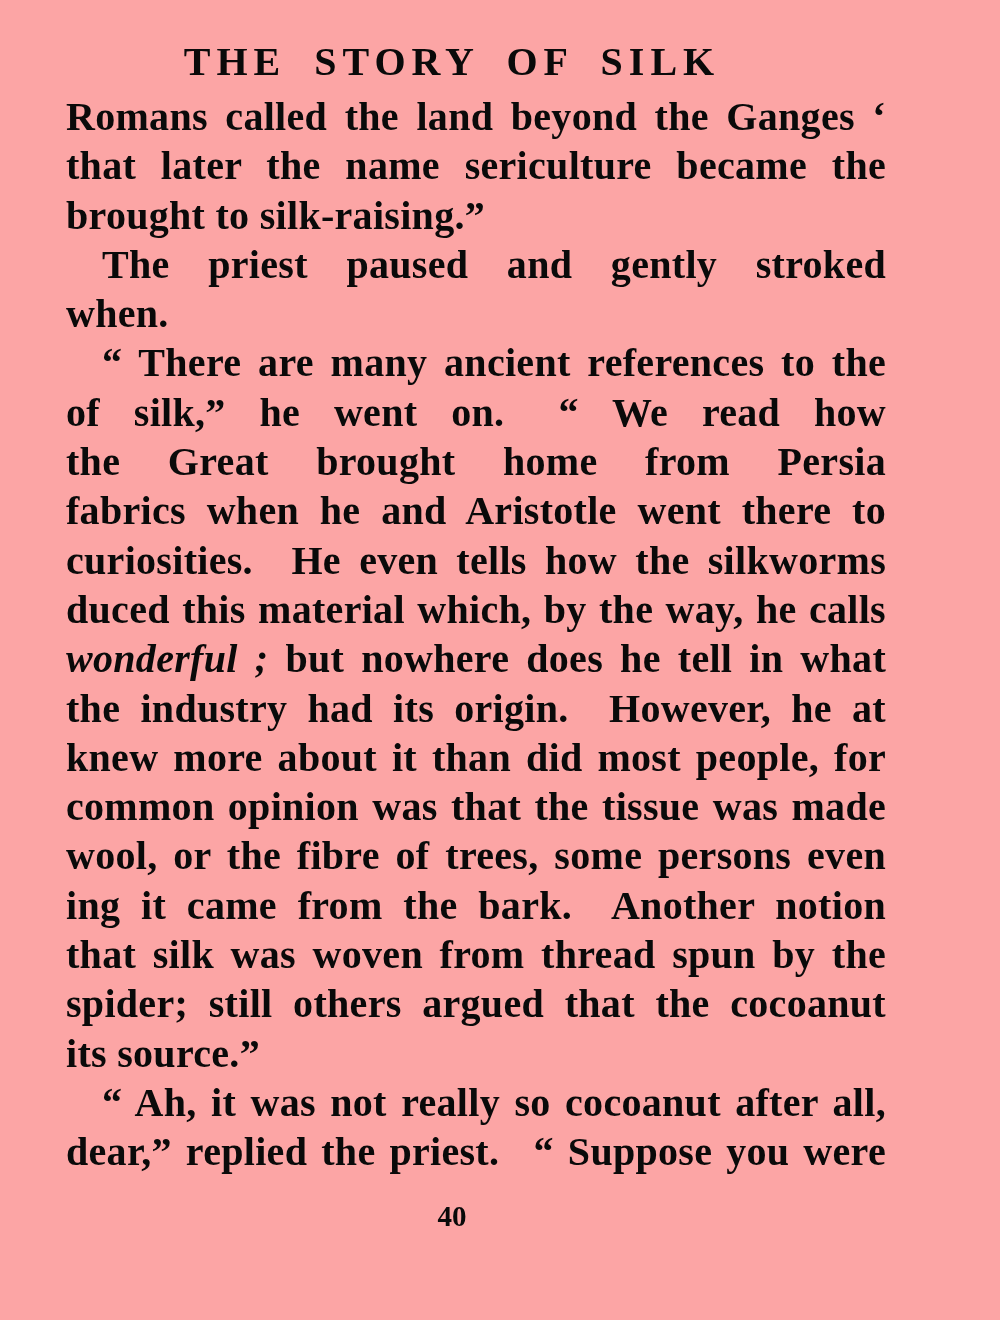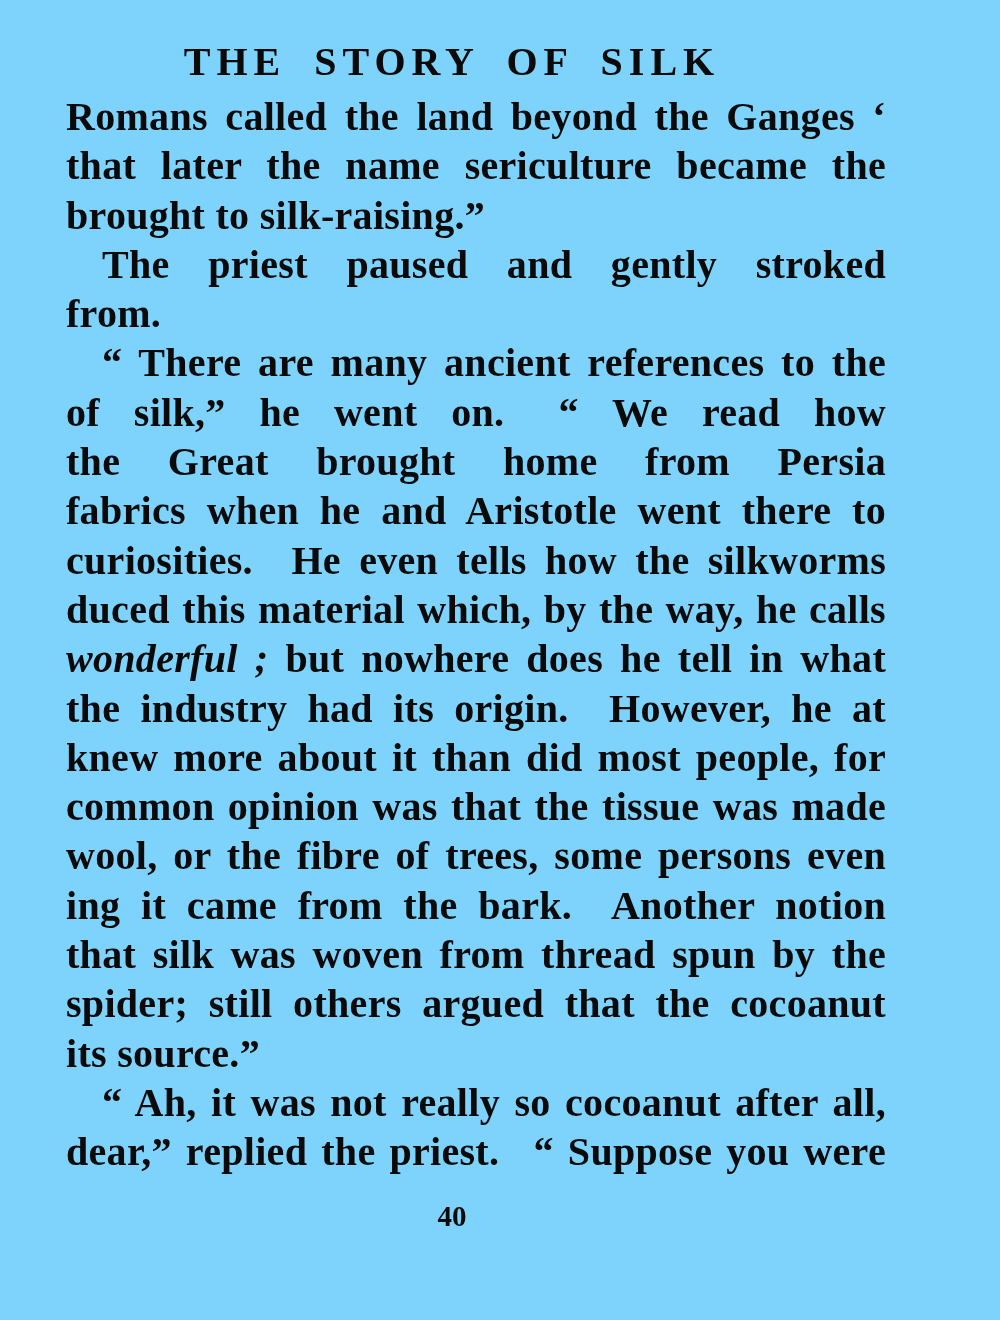--- a/index.html
+++ b/index.html
@@ -4,21 +4,21 @@
 <style>
   html, body {
     margin: 0;
     padding: 0;
     background: #ffffff;
   }
   .page {
     position: relative;
     width: 1000px;
     height: 1320px;
-    background: #7dd3fc;
+    background: #fca5a5;
     color: #0a0a0a;
     font-family: "Liberation Serif", serif;
     overflow: hidden;
   }
   .title {
     margin: 0 0 0 42px;
     padding-top: 39px;
     width: 820px;
     text-align: center;
     font-size: 40px;
@@ -69,21 +69,21 @@
 </head>
 <body>
 
 <div class="page">
   <h1 class="title">THE STORY OF SILK</h1>
   <div class="body-block">
       <div class="line just"><span>Romans called the land beyond the Ganges ‘ Seres ’</span></div>
       <div class="line just"><span>that later the name sericulture became the term</span></div>
       <div class="line"><span>brought to silk-raising.”</span></div>
       <div class="line just indent"><span>The priest paused and gently stroked Hector’s</span></div>
-      <div class="line"><span>from.</span></div>
+      <div class="line"><span>when.</span></div>
       <div class="line just indent"><span>“ There are many ancient references to the use</span></div>
       <div class="line just"><span>of silk,” he went on.  “ We read how Alexander</span></div>
       <div class="line just"><span>the Great brought home from Persia wonderful silk</span></div>
       <div class="line just"><span>fabrics when he and Aristotle went there to collect</span></div>
       <div class="line just"><span>curiosities.  He even tells how the silkworms pro-</span></div>
       <div class="line just"><span>duced this material which, by the way, he calls</span></div>
       <div class="line just"><span class="italic">wonderful ;</span><span> but nowhere does he tell in what place</span></div>
       <div class="line just"><span>the industry had its origin.  However, he at least</span></div>
       <div class="line just"><span>knew more about it than did most people, for the</span></div>
       <div class="line just"><span>common opinion was that the tissue was made from</span></div>

